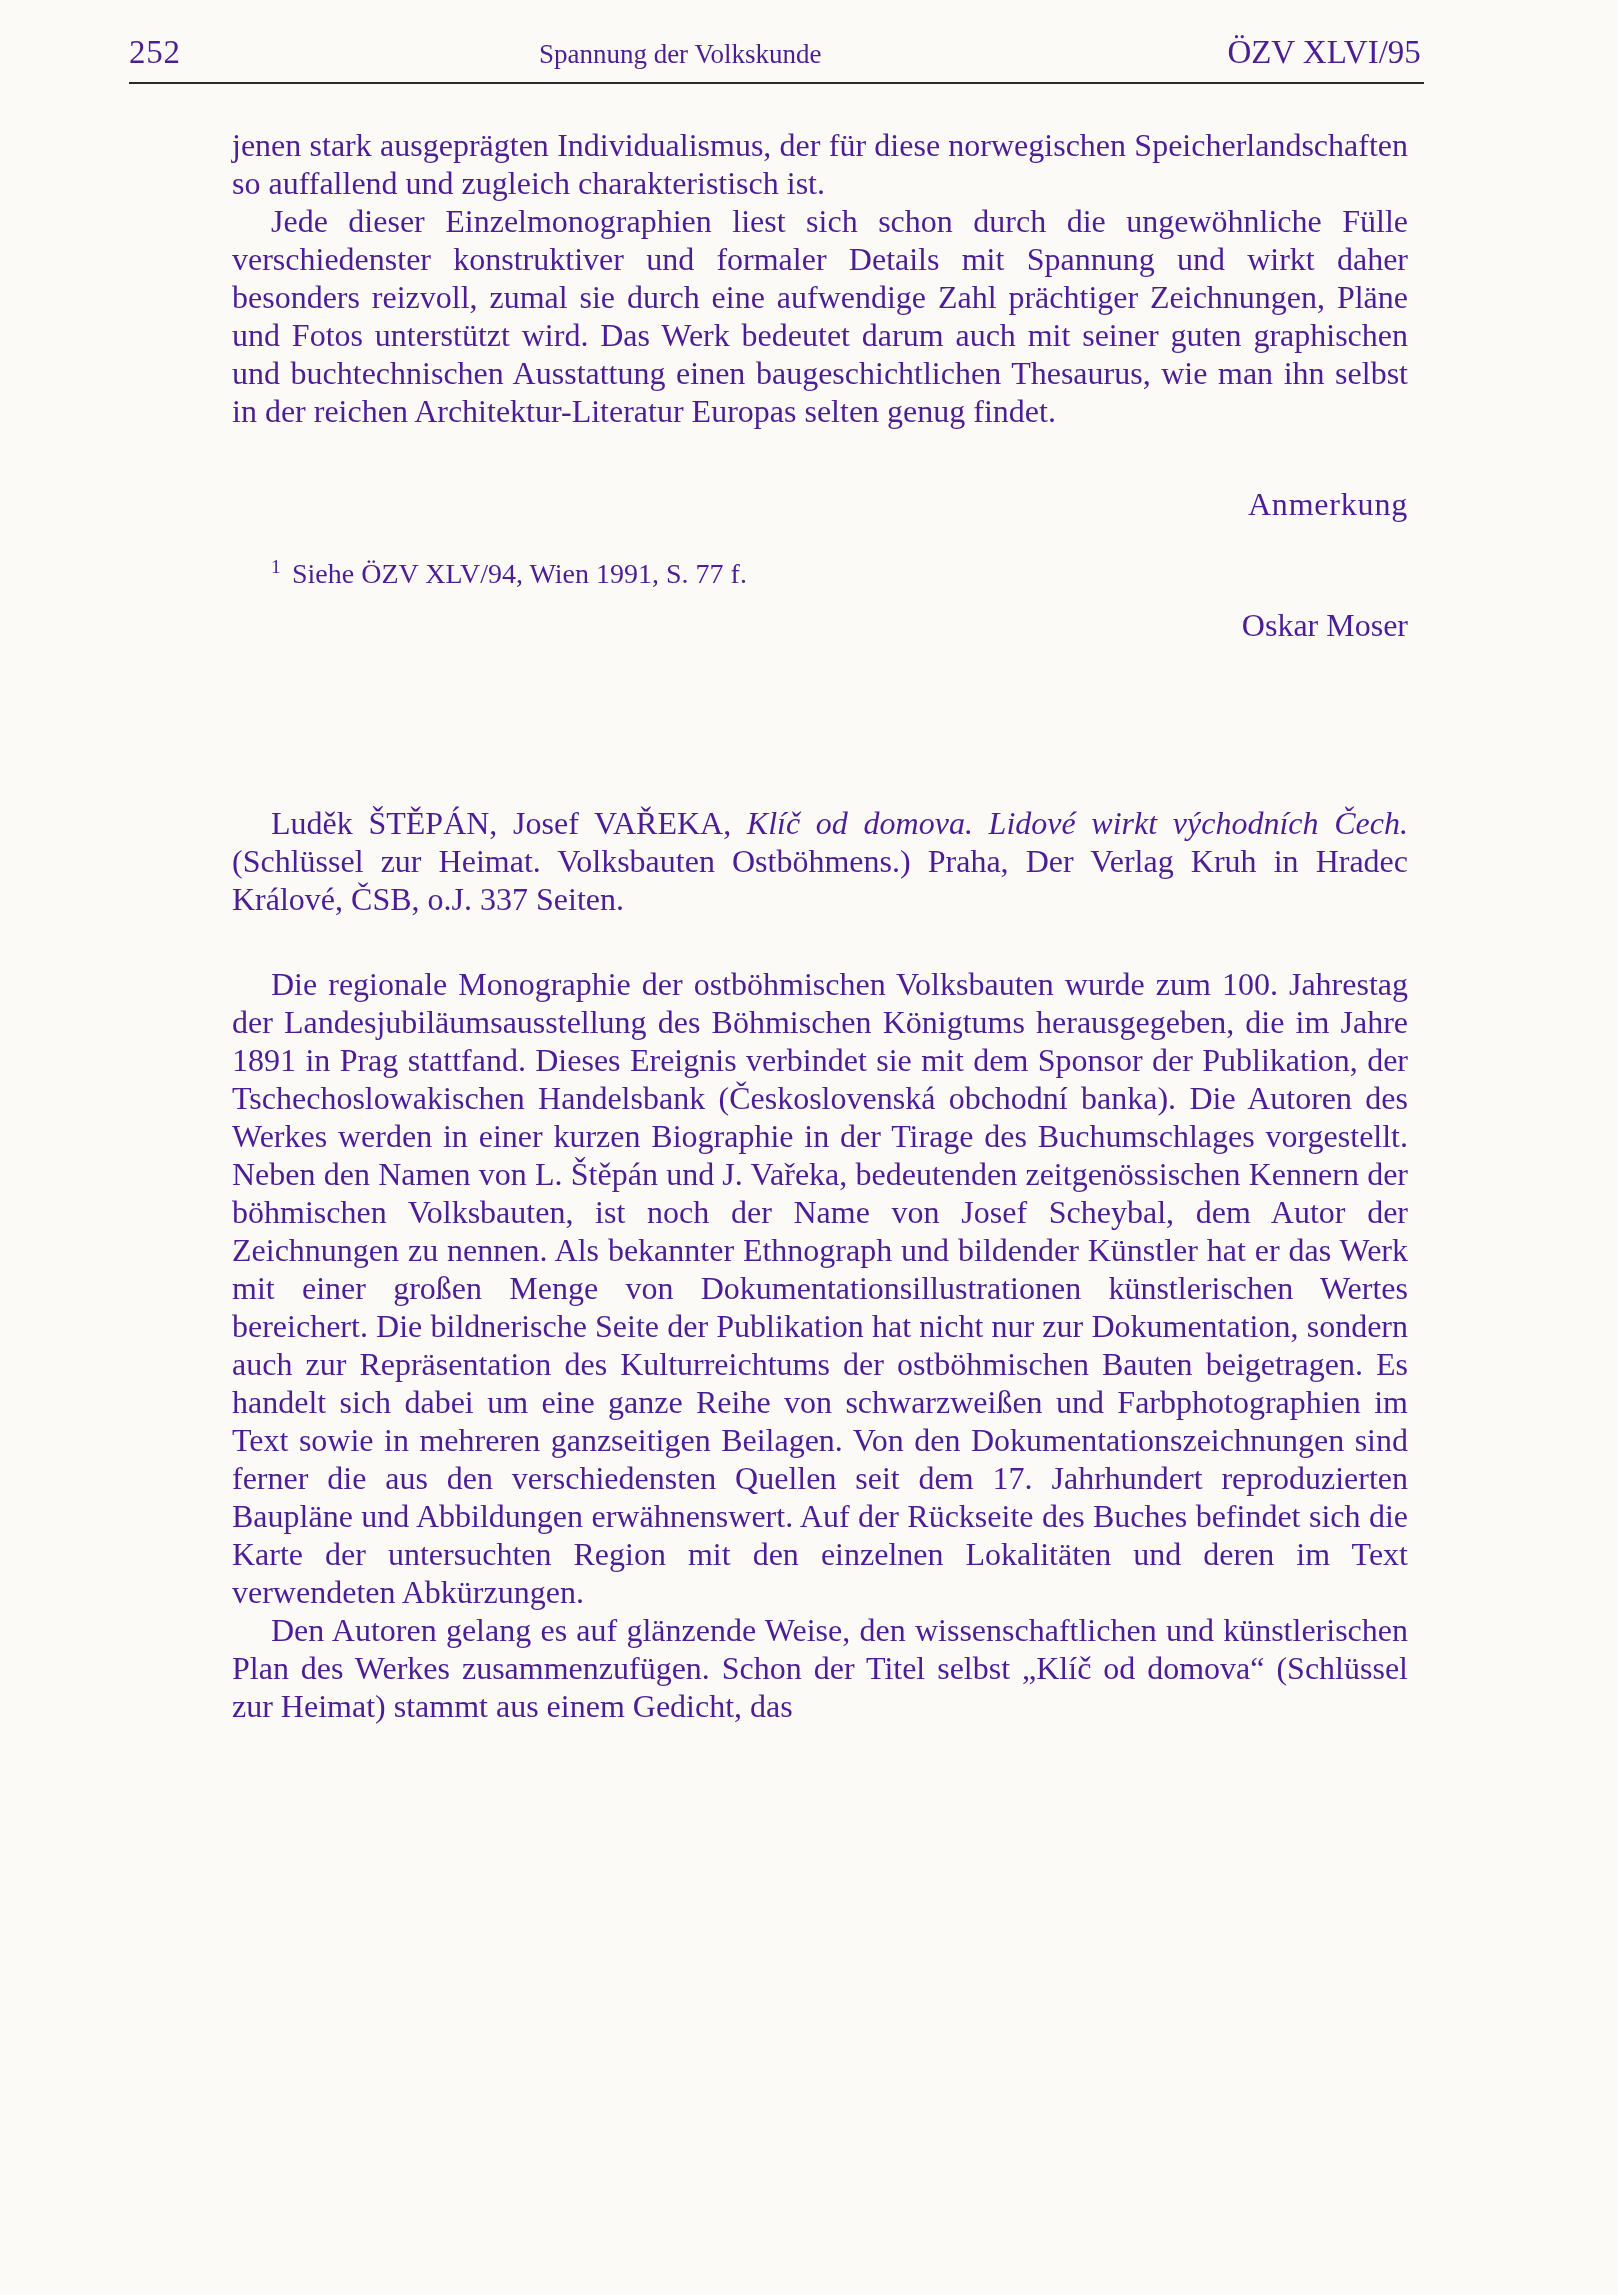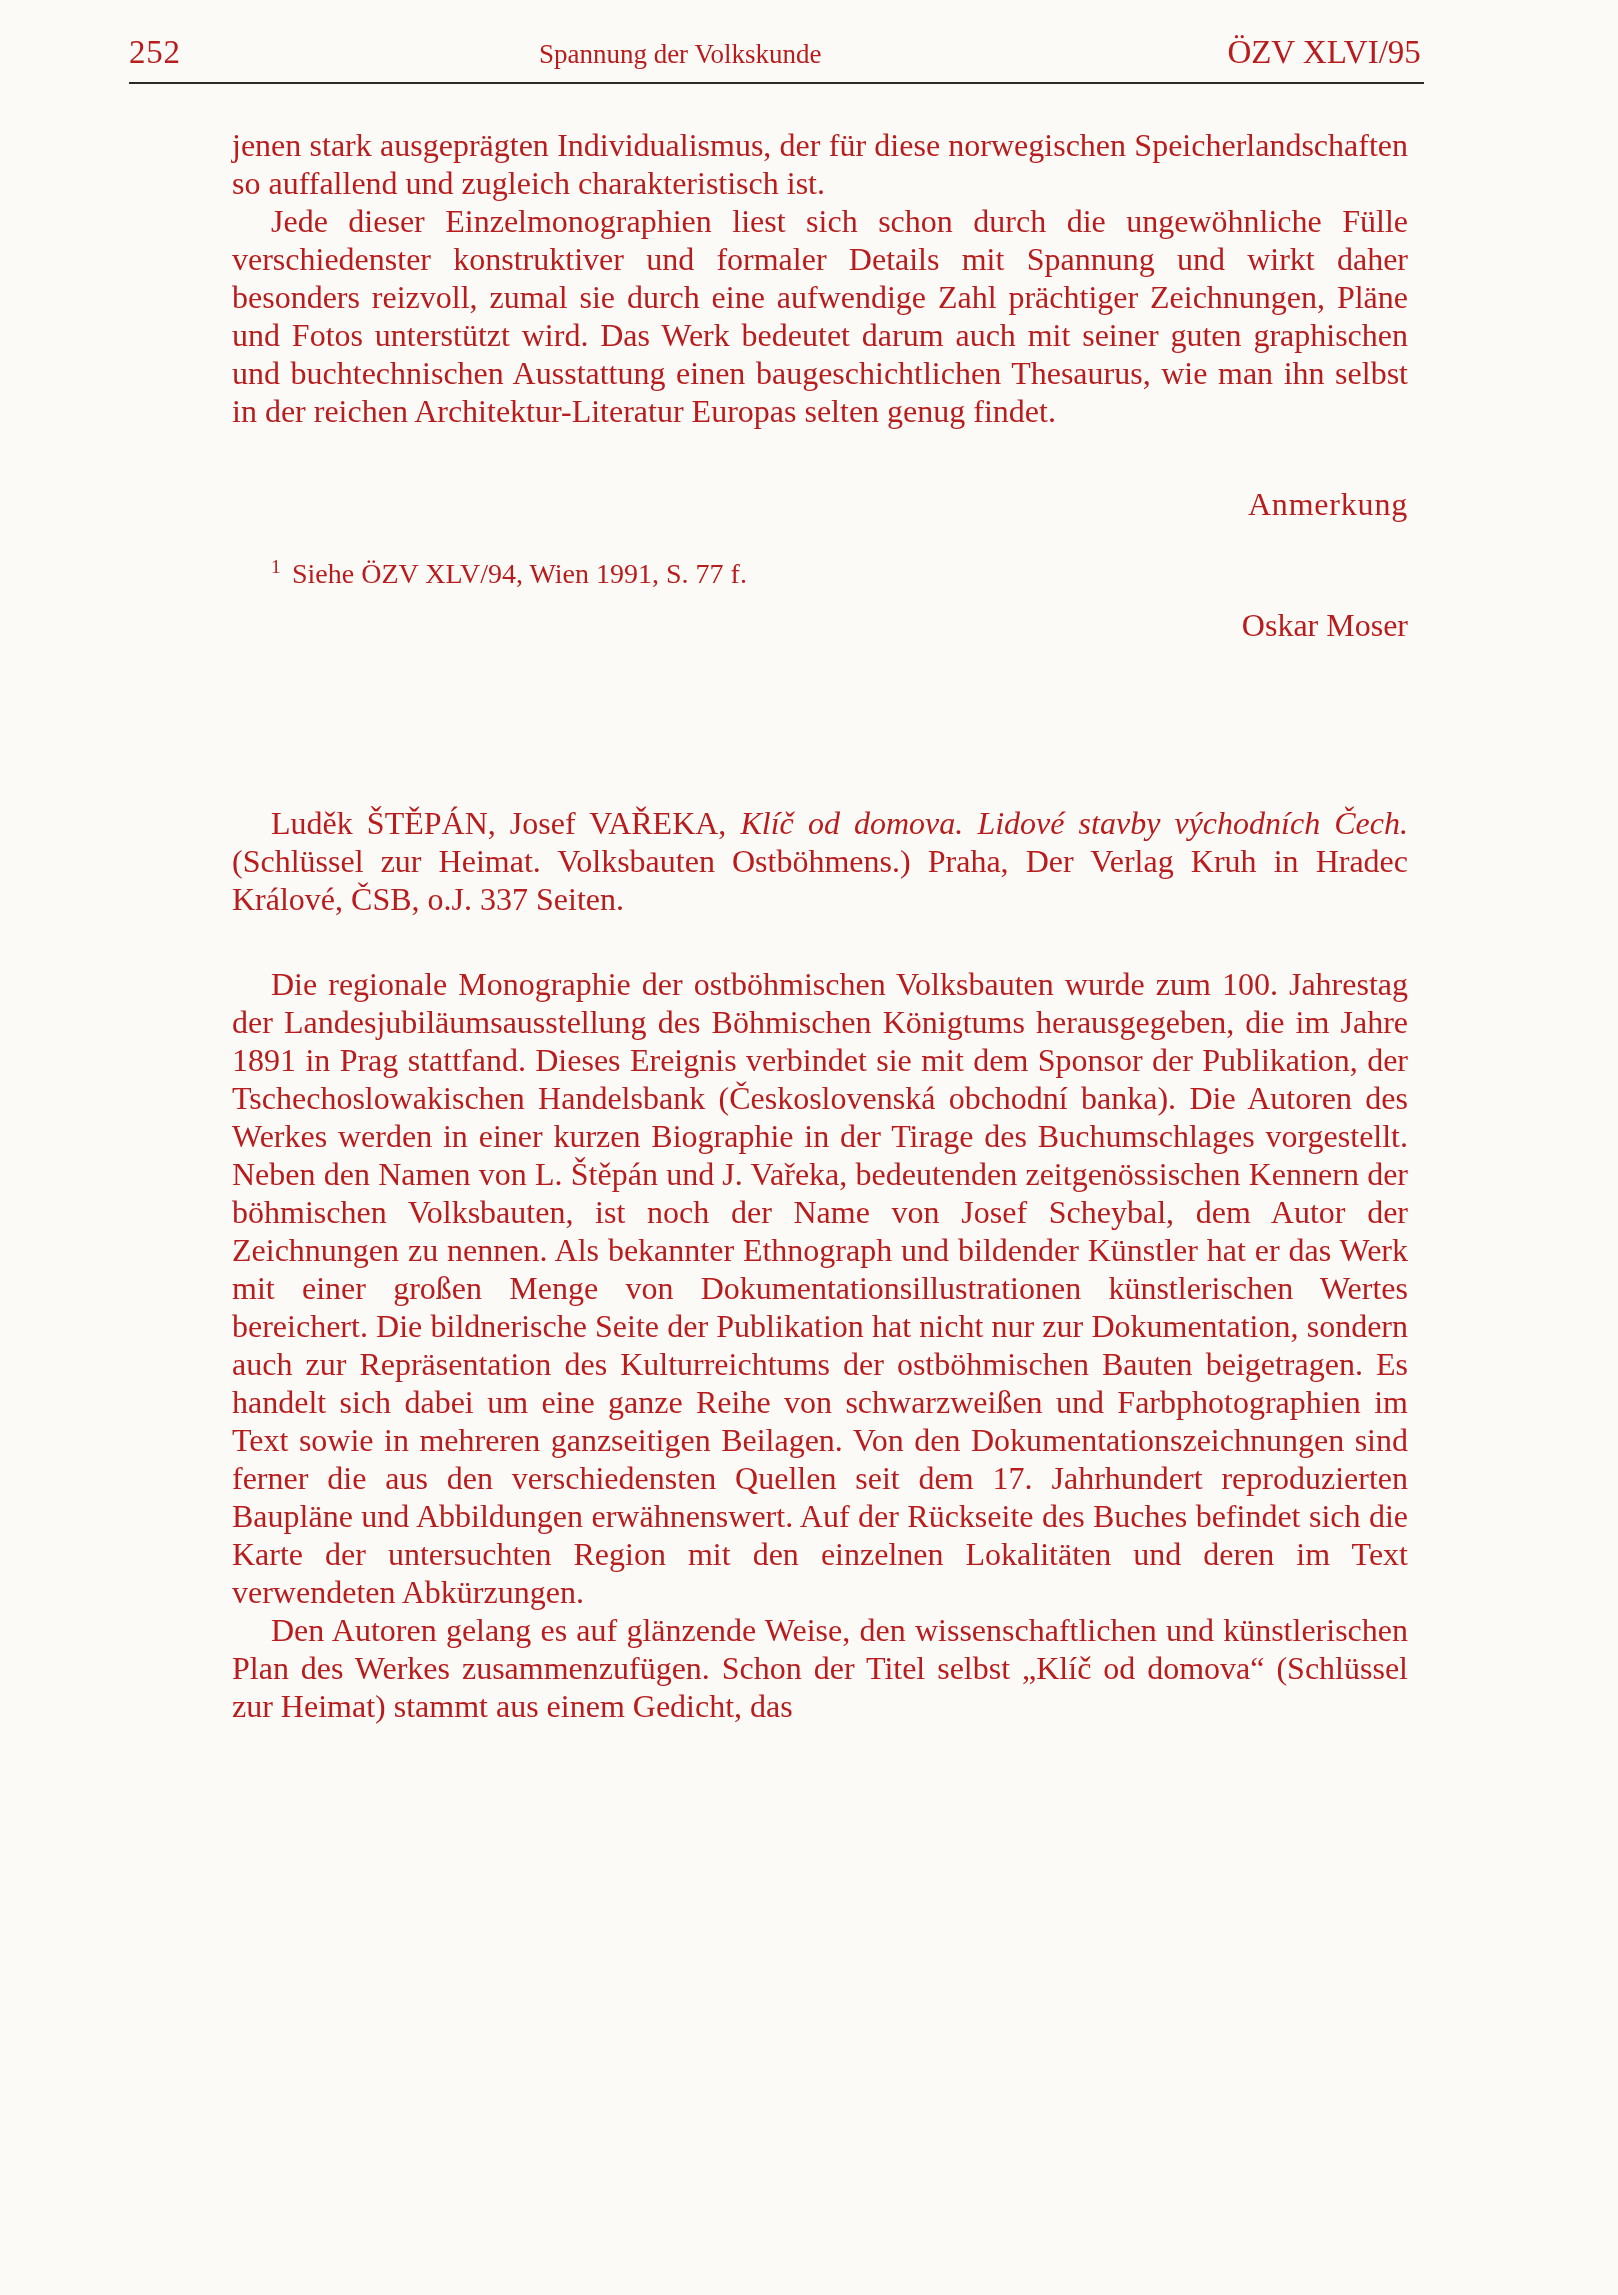--- a/index.html
+++ b/index.html
@@ -7,21 +7,21 @@
     padding: 0;
     background: #e9e9e6;
   }
   .page {
     position: relative;
     width: 1618px;
     height: 2295px;
     margin: 0 auto;
     background: #fbfaf7;
     font-family: "Liberation Serif", "DejaVu Serif", serif;
-    color: #b91c1c;
+    color: #4c1d95;
     overflow: hidden;
     box-sizing: border-box;
   }
   .content {
     position: absolute;
     left: 129px;
     top: 34px;
     width: 1295px;
   }
   
@@ -114,21 +114,21 @@
       <p class="body-para">jenen stark ausgeprägten Individualismus, der für diese norwegischen Speicherlandschaften so auffallend und zugleich charakteristisch ist.</p>
 
       <p class="body-para indent">Jede dieser Einzelmonographien liest sich schon durch die ungewöhnliche Fülle verschiedenster konstruktiver und formaler Details mit Spannung und wirkt daher besonders reizvoll, zumal sie durch eine aufwendige Zahl prächtiger Zeichnungen, Pläne und Fotos unterstützt wird. Das Werk bedeutet darum auch mit seiner guten graphischen und buchtechnischen Ausstattung einen baugeschichtlichen Thesaurus, wie man ihn selbst in der reichen Architektur-Literatur Europas selten genug findet.</p>
 
       <h3 class="note-heading">Anmerkung</h3>
 
       <p class="footnote"><sup>1</sup><span>Siehe ÖZV XLV/94, Wien 1991, S. 77 f.</span></p>
 
       <p class="body-para author-sig">Oskar Moser</p>
 
-      <p class="body-para citation-para"><span>Luděk ŠTĚPÁN, Josef VAŘEKA, </span><em>Klíč od domova. Lidové stavby východních Čech.</em><span> (Schlüssel zur Heimat. Volksbauten Ostböhmens.) Praha, Der Verlag Kruh in Hradec Králové, ČSB, o.J. 337 Seiten.</span></p>
+      <p class="body-para citation-para"><span>Luděk ŠTĚPÁN, Josef VAŘEKA, </span><em>Klíč od domova. Lidové wirkt východních Čech.</em><span> (Schlüssel zur Heimat. Volksbauten Ostböhmens.) Praha, Der Verlag Kruh in Hradec Králové, ČSB, o.J. 337 Seiten.</span></p>
 
       <p class="body-para indent review-body-1">Die regionale Monographie der ostböhmischen Volksbauten wurde zum 100. Jahrestag der Landesjubiläumsausstellung des Böhmischen Königtums herausgegeben, die im Jahre 1891 in Prag stattfand. Dieses Ereignis verbindet sie mit dem Sponsor der Publikation, der Tschechoslowakischen Handelsbank (Československá obchodní banka). Die Autoren des Werkes werden in einer kurzen Biographie in der Tirage des Buchumschlages vorgestellt. Neben den Namen von L. Štěpán und J. Vařeka, bedeutenden zeitgenössischen Kennern der böhmischen Volksbauten, ist noch der Name von Josef Scheybal, dem Autor der Zeichnungen zu nennen. Als bekannter Ethnograph und bildender Künstler hat er das Werk mit einer großen Menge von Dokumentationsillustrationen künstlerischen Wertes bereichert. Die bildnerische Seite der Publikation hat nicht nur zur Dokumentation, sondern auch zur Repräsentation des Kulturreichtums der ostböhmischen Bauten beigetragen. Es handelt sich dabei um eine ganze Reihe von schwarzweißen und Farbphotographien im Text sowie in mehreren ganzseitigen Beilagen. Von den Dokumentationszeichnungen sind ferner die aus den verschiedensten Quellen seit dem 17. Jahrhundert reproduzierten Baupläne und Abbildungen erwähnenswert. Auf der Rückseite des Buches befindet sich die Karte der untersuchten Region mit den einzelnen Lokalitäten und deren im Text verwendeten Abkürzungen.</p>
 
       <p class="body-para indent">Den Autoren gelang es auf glänzende Weise, den wissenschaftlichen und künstlerischen Plan des Werkes zusammenzufügen. Schon der Titel selbst „Klíč od domova“ (Schlüssel zur Heimat) stammt aus einem Gedicht, das</p>
 
     </div>
   </div>
 </div>
 
 

